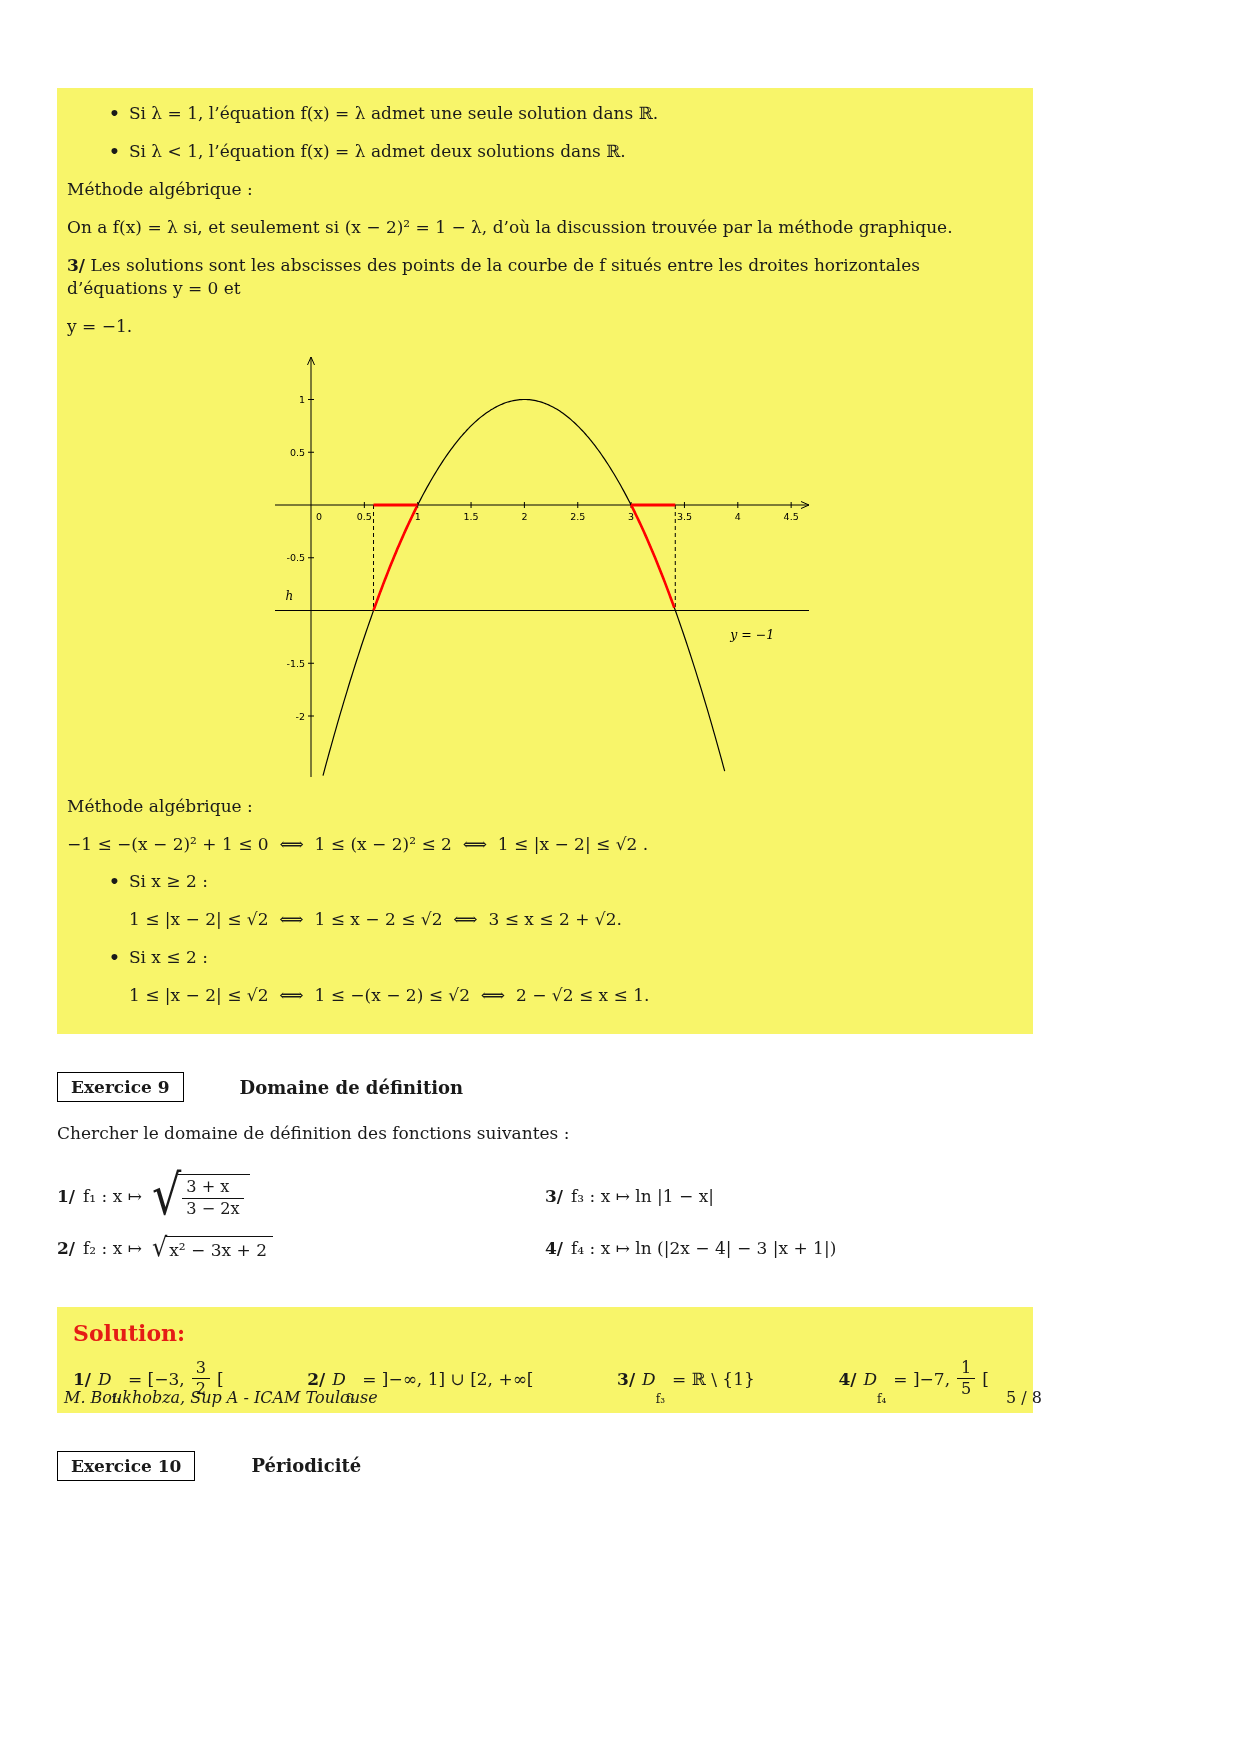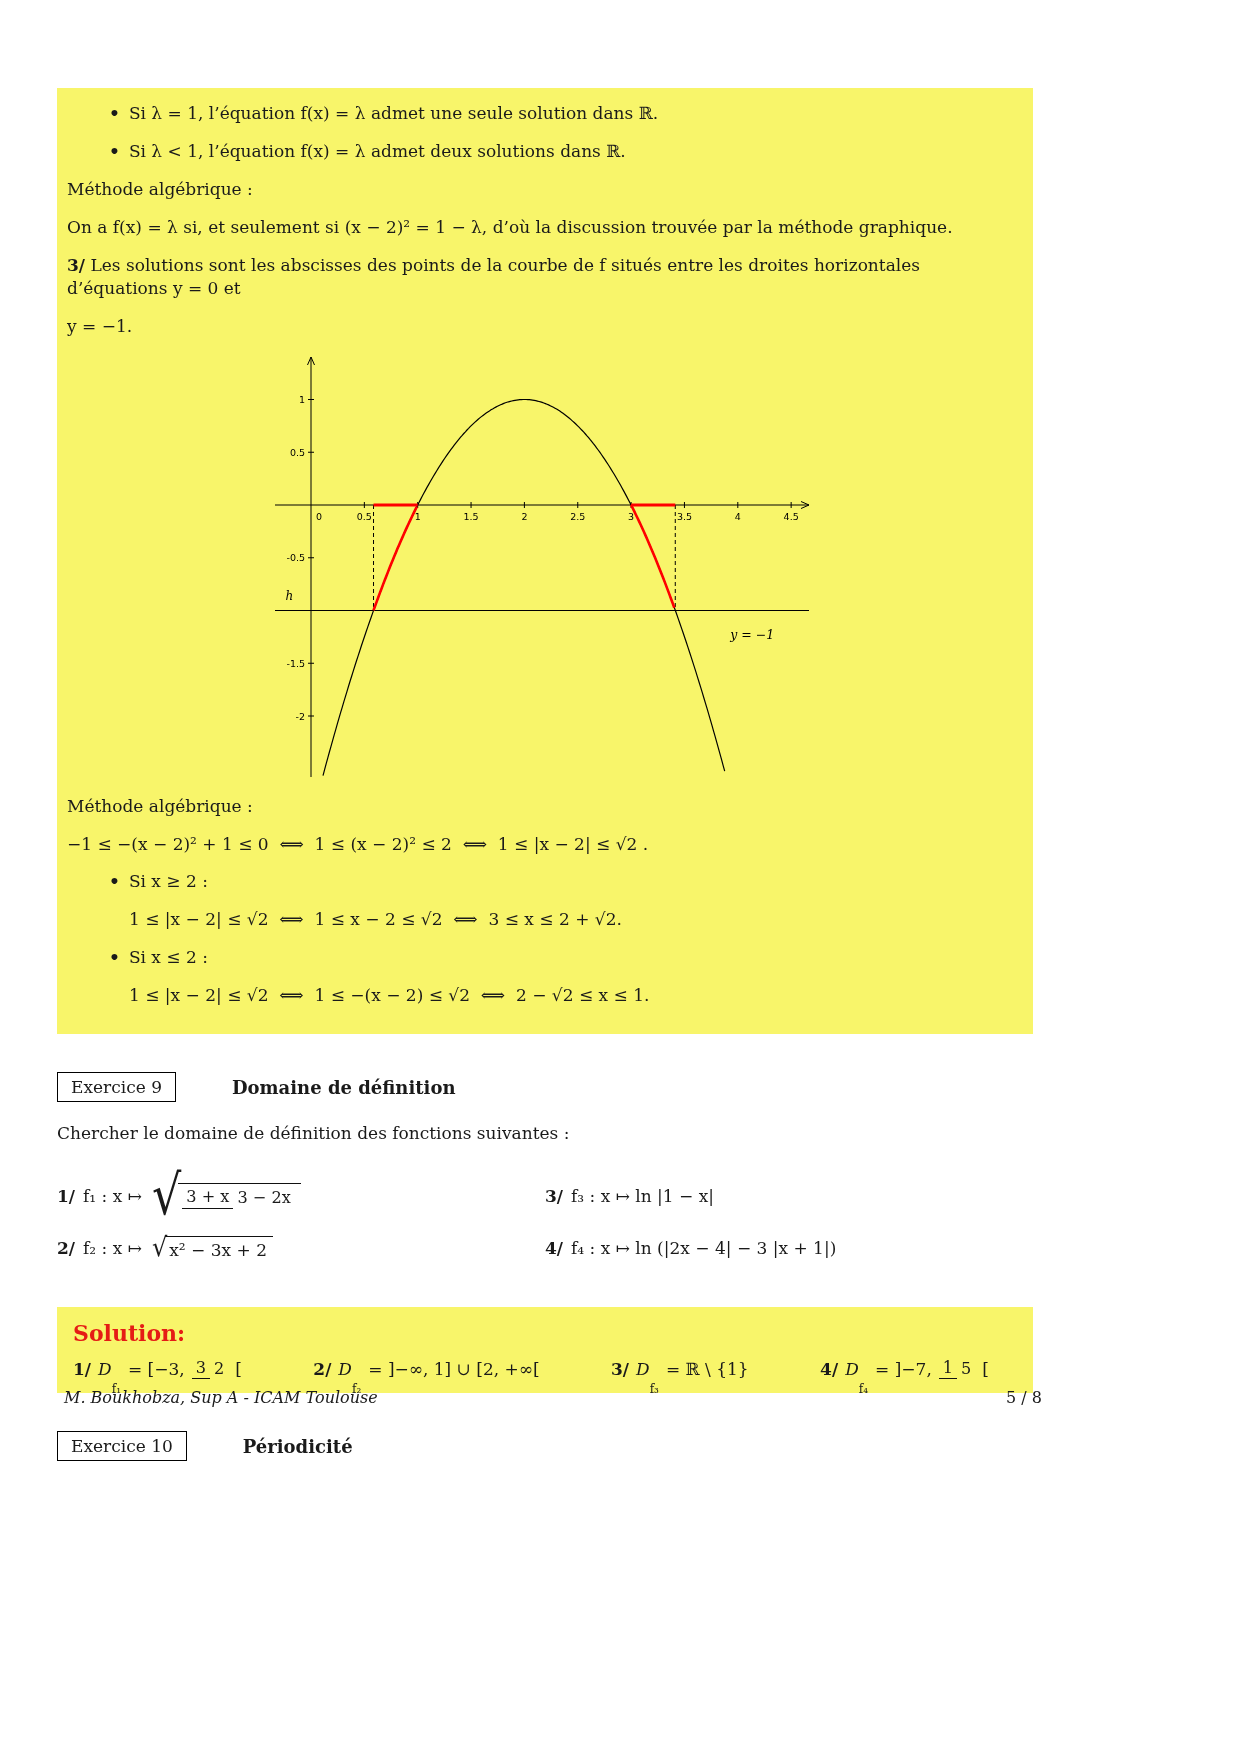--- a/index.html
+++ b/index.html
@@ -9,25 +9,25 @@
   .hl{background:var(--highlight,#f8f56a);}
   .box-top{padding:14px 10px 12px 10px;}
   p{margin:0 0 15px 0;line-height:1.35;}
   .math{white-space:pre-wrap;}
   .bullet-line{display:flex;gap:9px;margin:0 0 15px 42px;line-height:1.35;}
   .dot{font-weight:bold;}
   .u{text-underline-offset:4px;}
   .case-eq{margin-left:62px;margin-top:12px;}
   .graph-wrap{display:flex;justify-content:center;margin:4px 0 14px 0;}
   .ex-head{display:flex;align-items:center;gap:28px;margin:38px 0 20px 0;}
-  .ex-box{border:1.6px solid #000;padding:4px 13px;font-weight:normal;background:#fff;}
+  .ex-box{border:1.6px solid #000;padding:4px 13px;font-weight:bold;background:#fff;}
   .ex-title{font-weight:bold;font-size:18px;margin-left:28px;}
   .fn-grid{display:grid;grid-template-columns:1fr 1fr;row-gap:6px;margin:28px 0 8px 0;}
   .fn-item{display:flex;align-items:center;gap:8px;min-height:46px;}
-  .frac{display:inline-flex;flex-direction:row;vertical-align:middle;line-height:1.15;font-size:0.95em;}
+  .frac{display:inline-flex;flex-direction:column;vertical-align:middle;line-height:1.15;font-size:0.95em;}
   .frac .num{border-bottom:1.2px solid #111;padding:0 4px 1px 4px;}
   .frac .den{padding:1px 4px 0 4px;}
   .sqrt{display:inline-flex;align-items:center;margin-left:2px;}
   .rad-lg{font-size:46px;line-height:0.9;transform:scaleY(1.2);transform-origin:60% 50%;margin-right:-3px;font-weight:300;}
   .rad-sm{font-size:24px;line-height:0.9;transform:scaleY(1.1);margin-right:-2px;font-weight:300;}
   .sqrt .body{border-top:1.4px solid #111;padding:3px 6px 0 4px;}
   .sol-box{margin-top:36px;padding:12px 16px 14px 16px;}
   .sol-label{color:var(--solution-red,#e51c15);font-weight:bold;font-size:22px;margin:0 0 10px 0;}
   .sol-row{display:flex;justify-content:space-between;align-items:center;padding-right:28px;}
   .sol-item{display:inline-flex;align-items:center;gap:7px;white-space:pre;}

